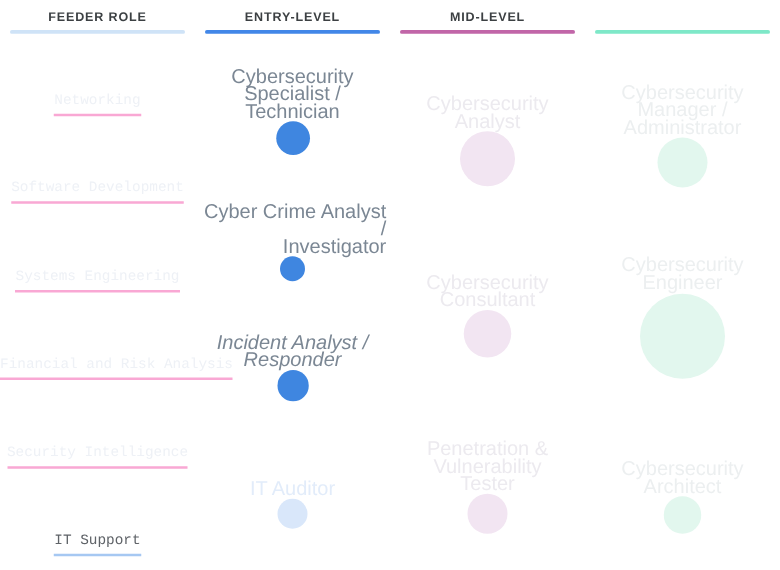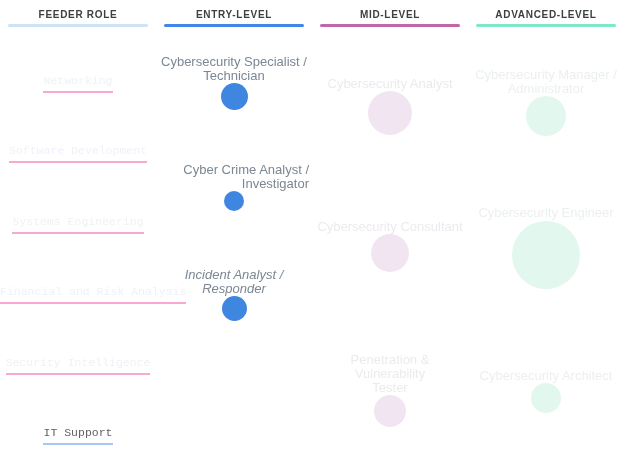--- a/index.html
+++ b/index.html
@@ -79,21 +79,21 @@
 
   
   .node {
     position: absolute;
     width: 156px;
     left: 0;
     text-align: center;
   }
   .node-label {
     display: block;
-    font-size: 13px;
+    font-size: 16px;
     line-height: 14px;
     white-space: pre-line;
     margin: 0 auto 3px auto;
     width: 150px;
   }
   .node-bubble {
     display: block;
     margin: 0 auto;
     border-radius: 50%;
   }
@@ -141,20 +141,24 @@
       <div class="node tier-entry" style="top: 163px; text-align: right;">
         <span class="node-label">Cyber Crime Analyst /
 Investigator</span>
         <span class="node-bubble" style="width: 20px; height: 20px; margin-top: -3px;"></span>
       </div>
       <div class="node tier-entry" style="top: 268px; font-style: italic;">
         <span class="node-label">Incident Analyst /
 Responder</span>
         <span class="node-bubble" style="width: 25px; height: 25px; margin-top: -3px;"></span>
       </div>
+      <div class="node tier-entry dim" style="top: 385px;">
+        <span class="node-label">IT Auditor</span>
+        <span class="node-bubble" style="width: 24px; height: 24px; margin-top: -3px;"></span>
+      </div>
     </div>
     <div class="column col-mid">
       <div class="col-header">
         <span class="col-header-label">MID-LEVEL</span>
       </div>
       <div class="col-rule" style="background: rgb(193, 102, 168);"></div>
       <div class="node tier-mid" style="top: 77px;">
         <span class="node-label">Cybersecurity Analyst</span>
         <span class="node-bubble" style="width: 44px; height: 44px; margin-top: -3px;"></span>
       </div>
@@ -162,23 +166,20 @@
         <span class="node-label">Cybersecurity Consultant</span>
         <span class="node-bubble" style="width: 38px; height: 38px; margin-top: -3px;"></span>
       </div>
       <div class="node tier-mid" style="top: 353px;">
         <span class="node-label">Penetration &amp; Vulnerability
 Tester</span>
         <span class="node-bubble" style="width: 32px; height: 32px; margin-top: -3px;"></span>
       </div>
     </div>
     <div class="column col-advanced">
-      <div class="col-header">
-        <span class="col-header-label">ADVANCED-LEVEL</span>
-      </div>
       <div class="col-rule" style="background: rgb(126, 232, 200);"></div>
       <div class="node tier-adv" style="top: 68px;">
         <span class="node-label">Cybersecurity Manager /
 Administrator</span>
         <span class="node-bubble" style="width: 40px; height: 40px; margin-top: -3px;"></span>
       </div>
       <div class="node tier-adv" style="top: 206px;">
         <span class="node-label">Cybersecurity Engineer</span>
         <span class="node-bubble" style="width: 68px; height: 68px; margin-top: -2px;"></span>
       </div>

